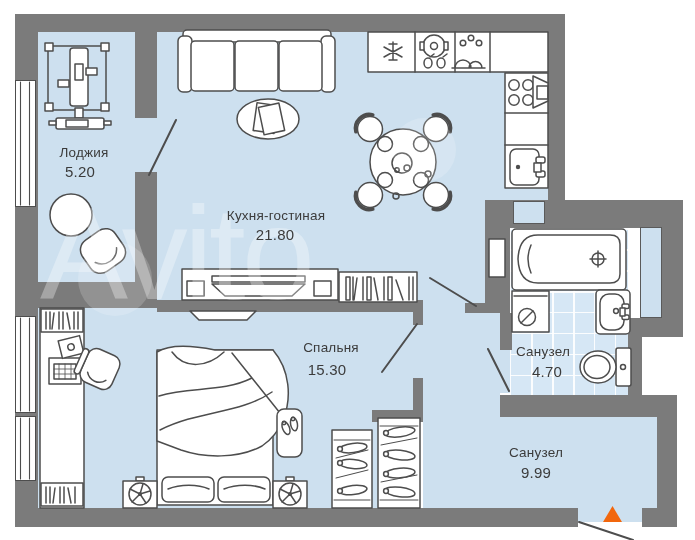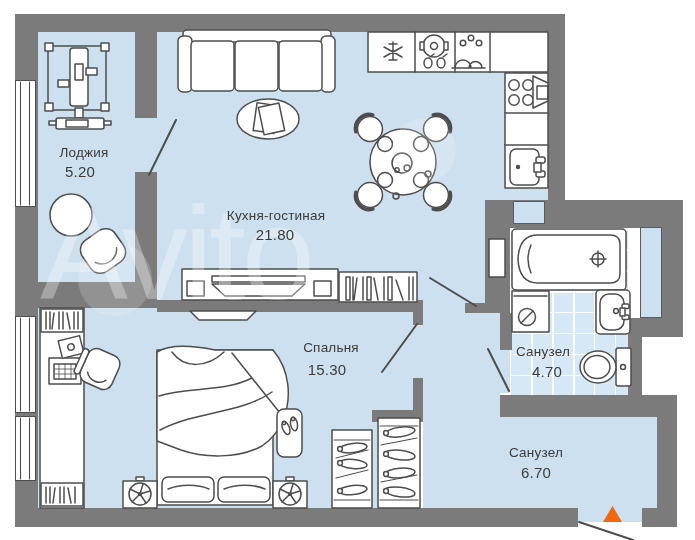--- a/index.html
+++ b/index.html
@@ -331,15 +331,15 @@
 
   <div class="lbl" style="left:84px;top:152px">Лоджия</div>
   <div class="lbl area" style="left:80px;top:171px">5.20</div>
   <div class="lbl" style="left:276px;top:215px">Кухня-гостиная</div>
   <div class="lbl area" style="left:275px;top:234px">21.80</div>
   <div class="lbl" style="left:331px;top:347px">Спальня</div>
   <div class="lbl area" style="left:327px;top:369px">15.30</div>
   <div class="lbl" style="left:543px;top:351px">Санузел</div>
   <div class="lbl area" style="left:547px;top:371px">4.70</div>
   <div class="lbl" style="left:536px;top:452px">Санузел</div>
-  <div class="lbl area" style="left:536px;top:472px">6.70</div>
+  <div class="lbl area" style="left:536px;top:472px">9.99</div>
 
 </div>
 
 </body></html>

